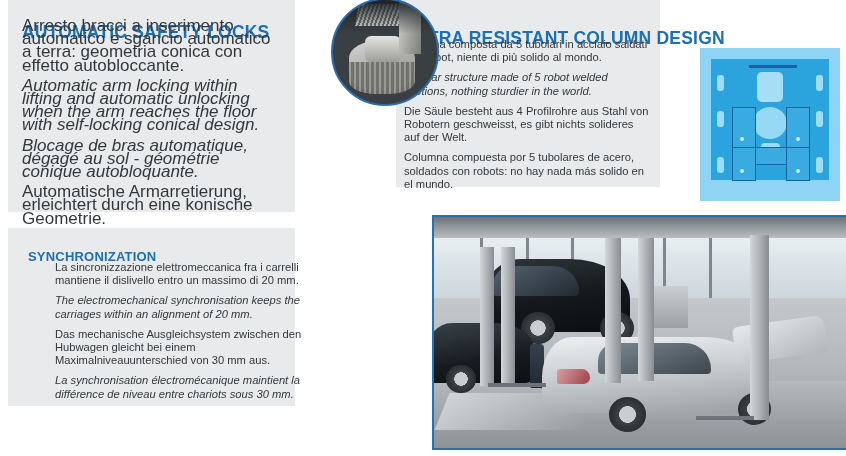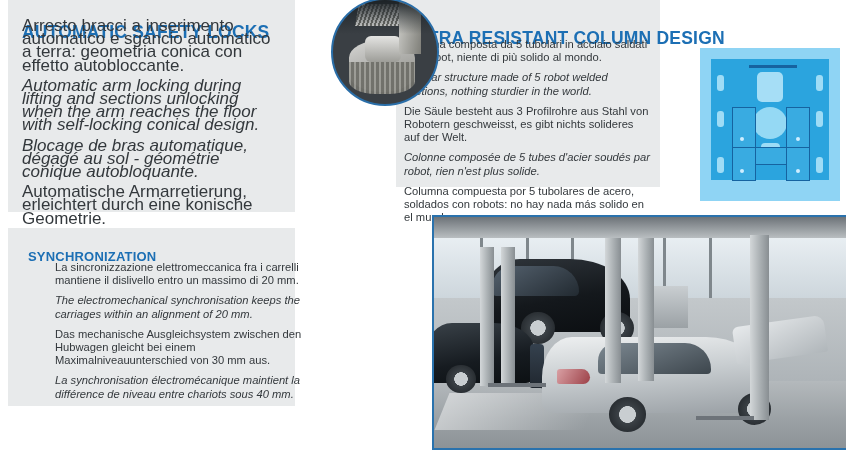--- a/index.html
+++ b/index.html
@@ -360,43 +360,42 @@
     background: linear-gradient(180deg,#c9ced1,#9ba1a5);
   }
 </style>
 </head>
 <body>
 
 <section class="panel" id="panel-safety-locks">
   <h2 class="panel-heading">AUTOMATIC SAFETY LOCKS</h2>
   <div class="body">
     <p class="para">Arresto bracci a inserimento automatico e sgancio automatico a terra: geometria conica con effetto autobloccante.</p>
-    <p class="para it">Automatic arm locking during lifting and sections unlocking when the arm reaches the floor with self-locking conical design.</p>
+    <p class="para it">Automatic arm locking within lifting and automatic unlocking when the arm reaches the floor with self-locking conical design.</p>
     <p class="para it">Blocage de bras automatique, dégagé au sol - géométrie conique autobloquante.</p>
     <p class="para">Automatische Armarretierung, erleichtert durch eine konische Geometrie.</p>
   </div>
 </section>
 
 <section class="panel" id="panel-synchronization">
   <h2 class="panel-heading">SYNCHRONIZATION</h2>
   <div class="body">
     <p class="para">La sincronizzazione elettromeccanica fra i carrelli mantiene il dislivello entro un massimo di 20 mm.</p>
     <p class="para it">The electromechanical synchronisation keeps the carriages within an alignment of 20 mm.</p>
     <p class="para">Das mechanische Ausgleichsystem zwischen den Hubwagen gleicht bei einem Maximalniveauunterschied von 30 mm aus.</p>
-    <p class="para it">La synchronisation électromécanique maintient la différence de niveau entre chariots sous 40 mm.</p>
+    <p class="para it">La synchronisation électromécanique maintient la différence de niveau entre chariots sous 30 mm.</p>
   </div>
 </section>
 
 <section class="panel" id="panel-column-design">
   <h2 class="panel-heading">EXTRA RESISTANT COLUMN DESIGN</h2>
   <div class="body">
     <p class="para">Colonna composta da 5 tubolari in acciaio saldati con robot, niente di più solido al mondo.</p>
     <p class="para it">Tubular structure made of 5 robot welded sections, nothing sturdier in the world.</p>
-    <p class="para">Die Säule besteht aus 3 Profilrohre aus Stahl von Robotern geschweisst, es gibt nichts solideres auf der Welt.</p>
-    <p class="para it">Colonne composée de 5 tubes d'acier soudés par robot, rien n'est plus solide.</p>
+    <p class="para">Die Säule besteht aus 4 Profilrohre aus Stahl von Robotern geschweisst, es gibt nichts solideres auf der Welt.</p>
     <p class="para">Columna compuesta por 5 tubolares de acero, soldados con robots: no hay nada más solido en el mundo.</p>
   </div>
 </section>
 
 <div id="leader-line"></div>
 <figure id="detail-photo-circle">
   <span class="gear-body"></span>
   <span class="gear-teeth"></span>
   <span class="gear-hub"></span>
   <span class="rack"></span>

